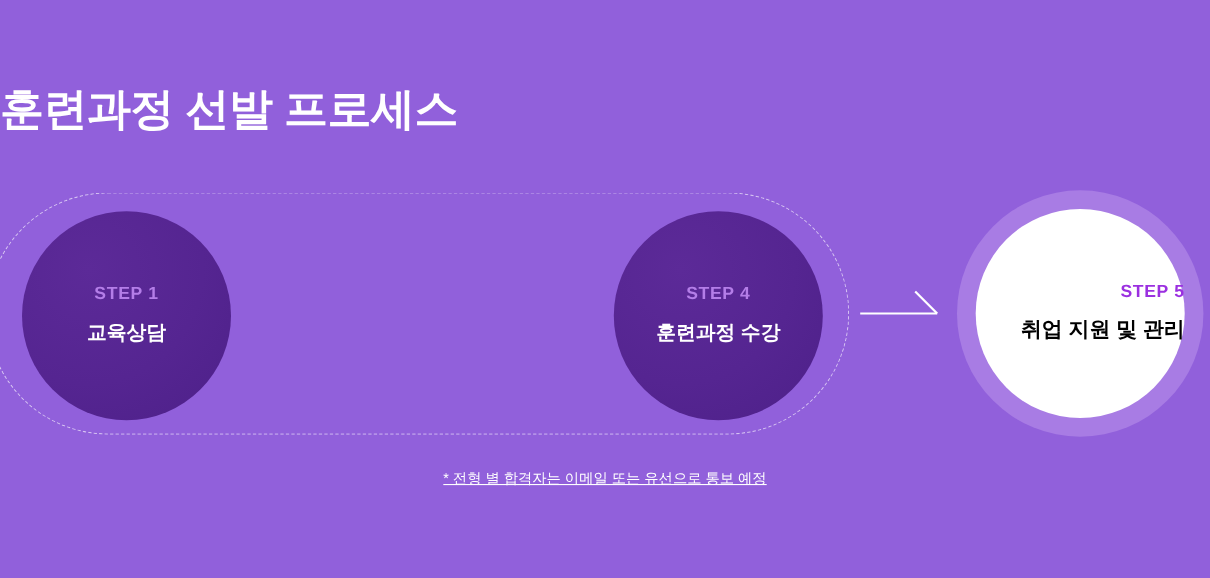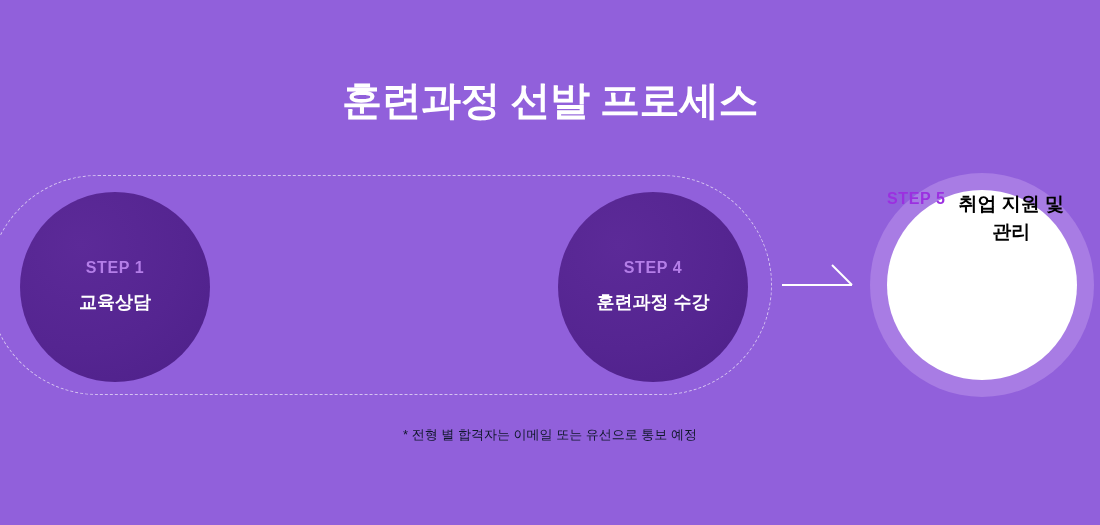--- a/index.html
+++ b/index.html
@@ -20,21 +20,21 @@
     background: #9160db;
     overflow: hidden;
   }
 
   
   #page-title {
     position: absolute;
     top: 76px;
     left: 0;
     width: 1100px;
-    text-align: center;
+    text-align: left;
     font-size: 40px;
     font-weight: 700;
     letter-spacing: -0.5px;
     color: #ffffff;
     line-height: 1.2;
     white-space: nowrap;
   }
 
   
   #dashed-track {
@@ -108,21 +108,22 @@
   }
   #final-circle {
     position: absolute;
     left: 887px;
     top: 190px;
     width: 190px;
     height: 190px;
     border-radius: 50%;
     background: #ffffff;
     display: flex;
-    align-items: flex-start;
+    flex-direction: column;
+    align-items: flex-end;
     justify-content: center;
     z-index: 6;
   }
   #final-circle .step-kicker {
     color: #9b30e0;
     margin-bottom: 11px;
   }
   #final-circle .step-label {
     color: #000000;
     font-size: 19px;
@@ -130,22 +131,23 @@
 
   
   #footnote {
     position: absolute;
     top: 426px;
     left: 0;
     width: 1100px;
     text-align: center;
     font-size: 13px;
     font-weight: 400;
-    color: #0f172a;
+    color: #ffffff;
     white-space: nowrap;
+    text-decoration: underline;
   }
 </style>
 </head>
 <body>
 
 <div id="stage">
 
   <div id="page-title">훈련과정 선발 프로세스</div>
 
   <div id="dashed-track"></div>

